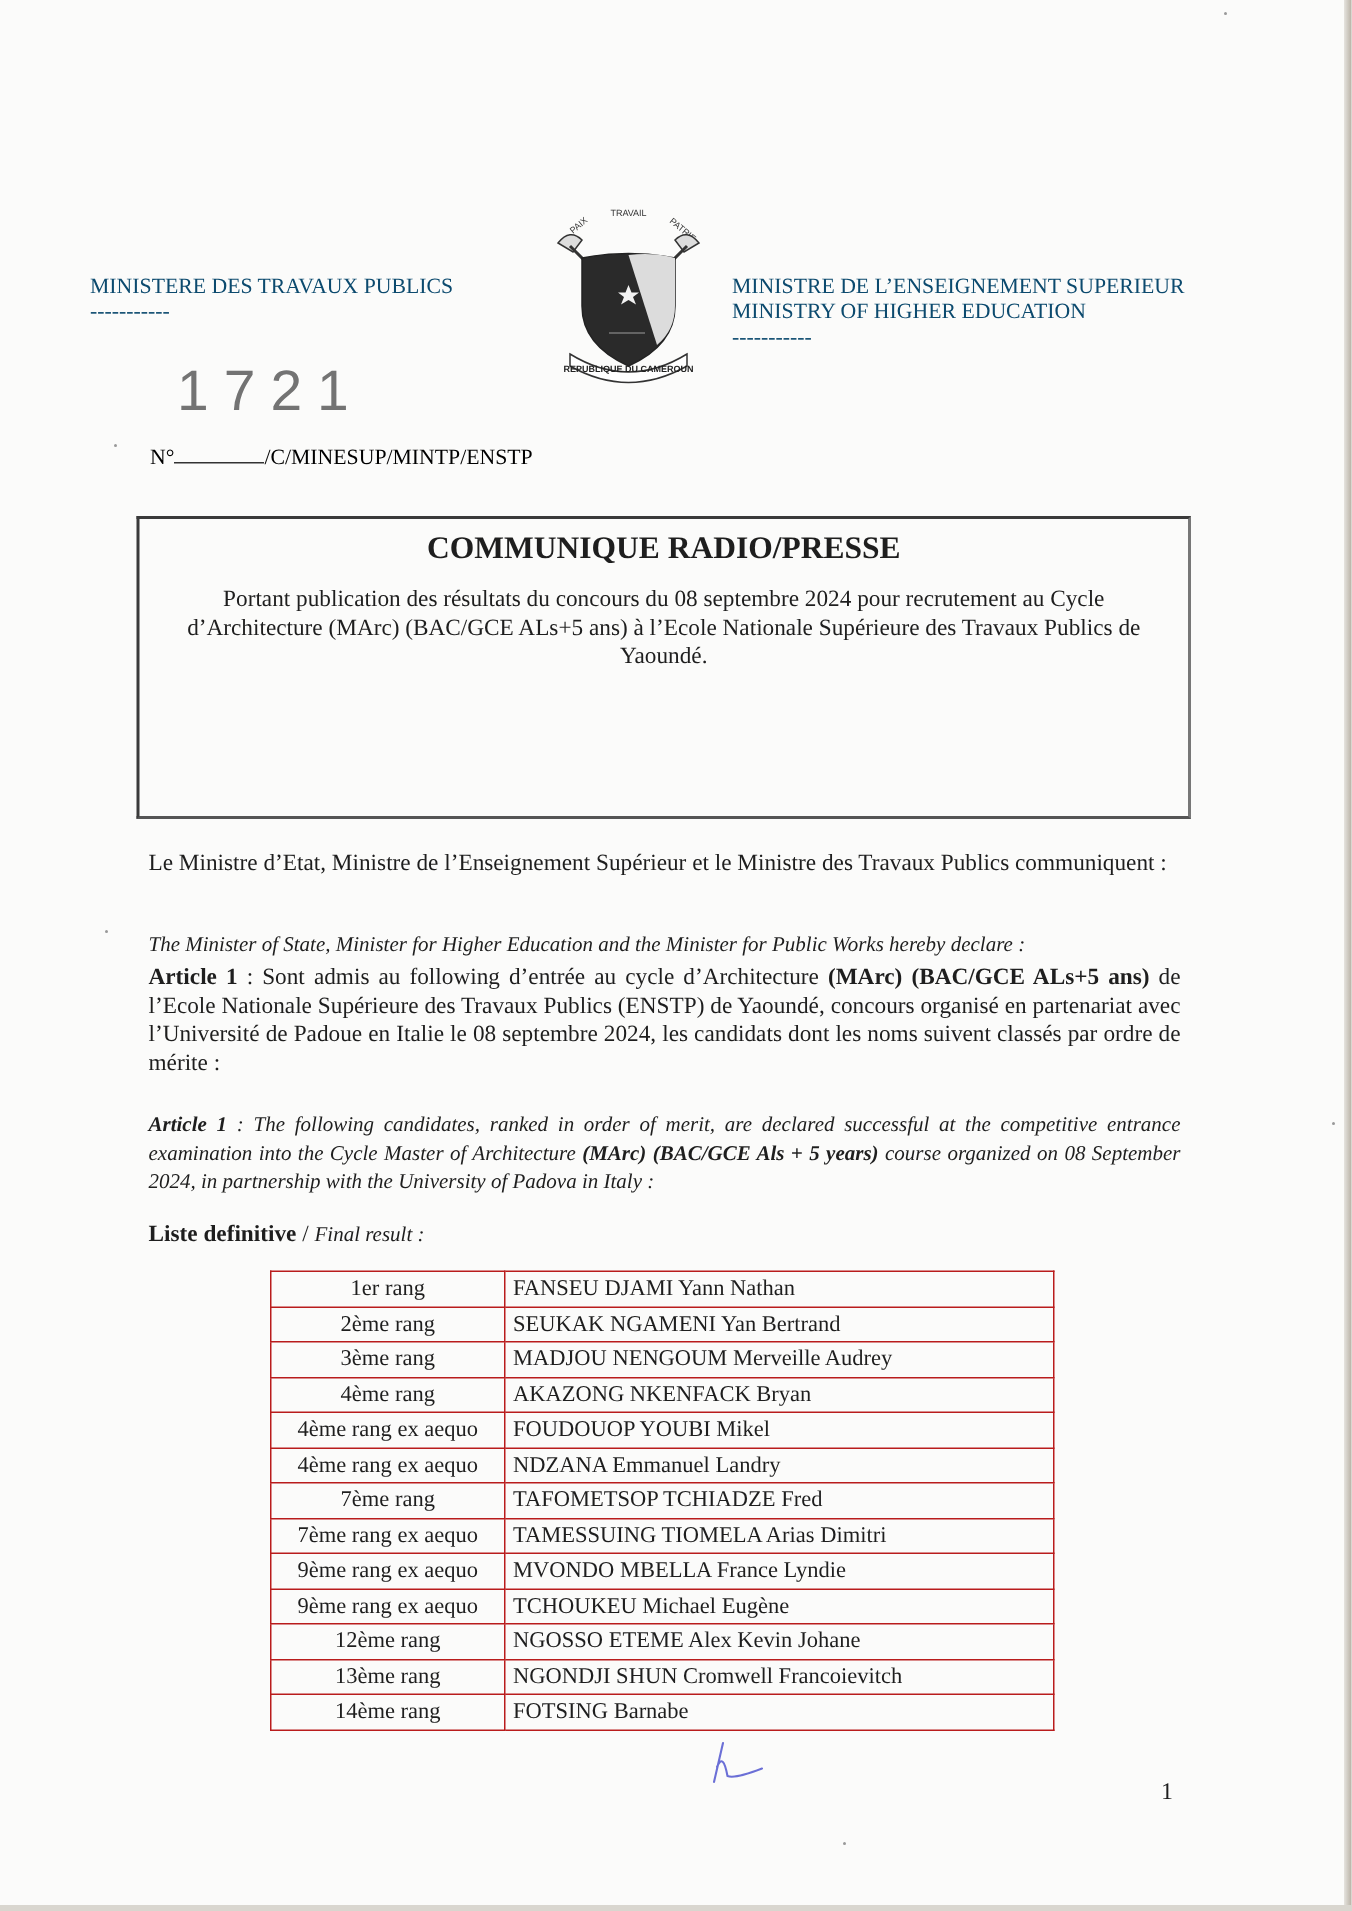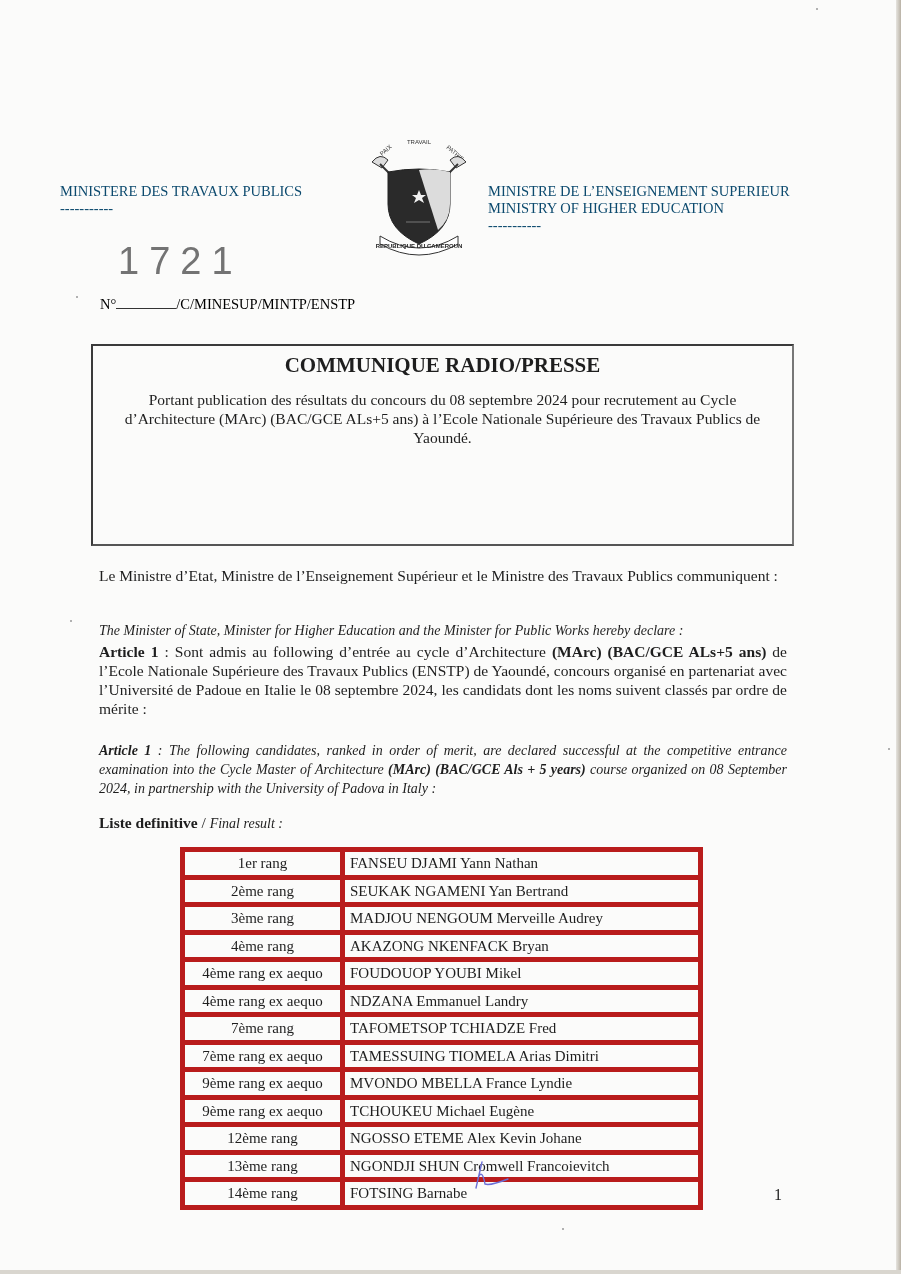--- a/index.html
+++ b/index.html
@@ -32,21 +32,21 @@
   .para-it { left:99px; width:688px; font-style:italic; font-size:14px; line-height:19px; text-align:justify; }
   #intro-fr { top:566px; }
   #intro-en { top:605px;margin-top:16px; }
   #article-fr { top:642px; }
   #article-en { top:741px; }
   #list-heading { left:99px; top:814px; font-size:15.5px; }
   #results-table {
     position:absolute; left:180px; top:847px; width:523px;
     border-collapse:collapse; font-size:15px;
   }
-  #results-table td { border:5px solid #b91c1c; height:22.5px; padding:0 0 0 5px; line-height:20px; }
+  #results-table td { border:1px solid #b91c1c; height:22.5px; padding:0 0 0 5px; line-height:20px; }
   #results-table td.rank { width:155px; text-align:center; padding:0; }
   #page-number { left:774px; top:1186px; font-size:16px; }
   #signature-mark { left:468px; top:1160px; width:44px; height:30px; }
   .speck { position:absolute; width:2px; height:2px; background:#999; border-radius:1px; }
 </style>
 </head>
 <body>
 
 <div class="page-edge"></div>
 <div class="page-bottom"></div>

